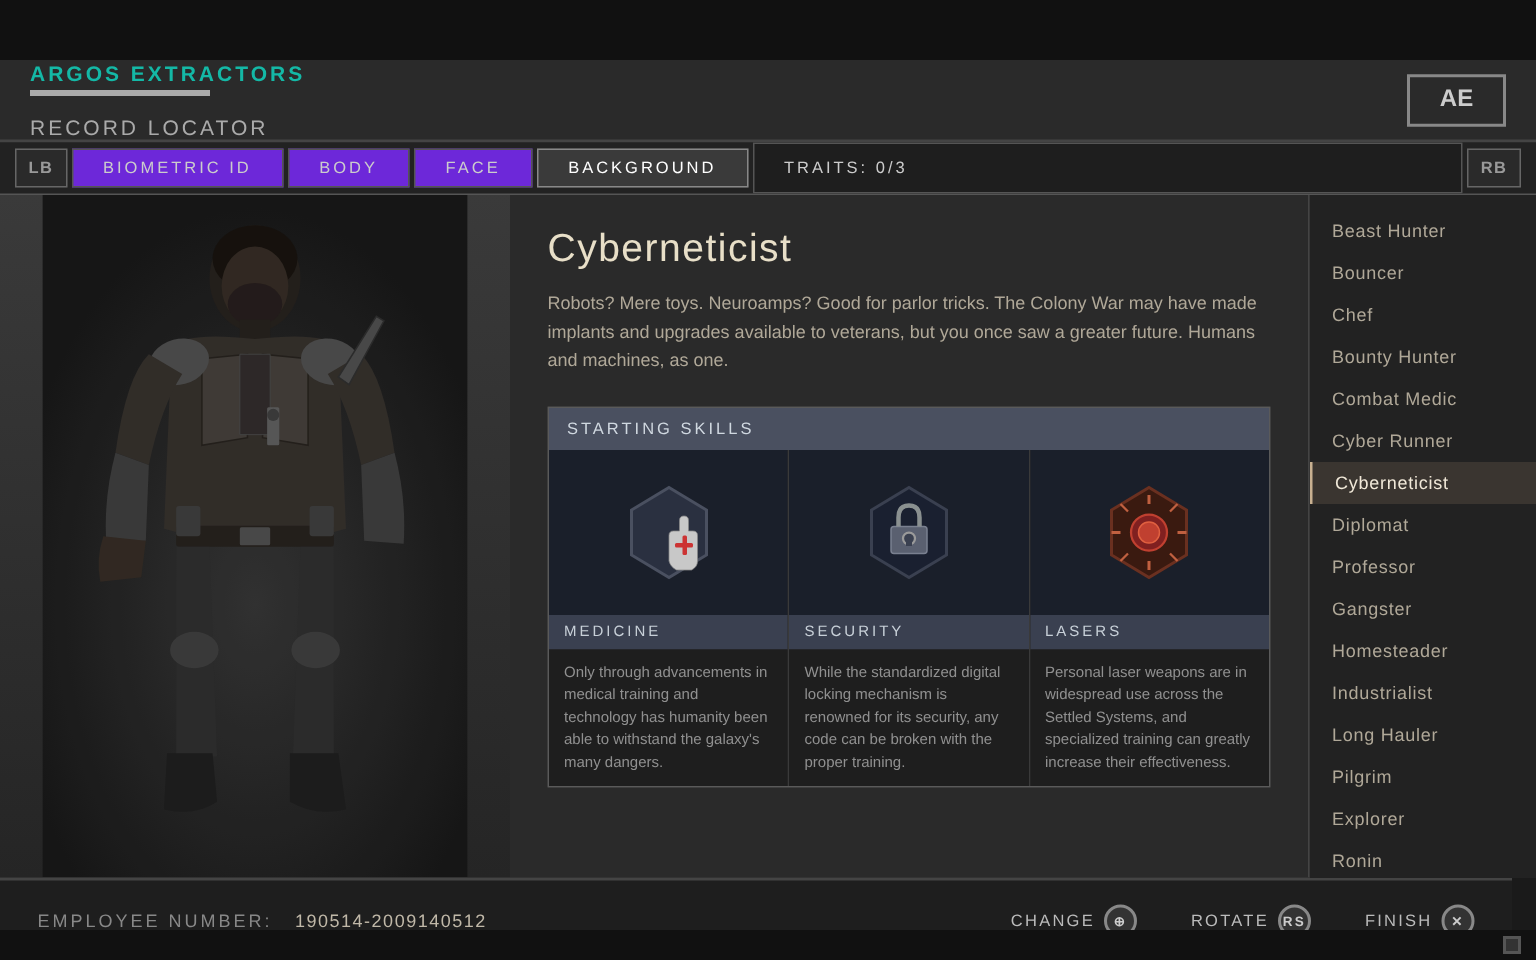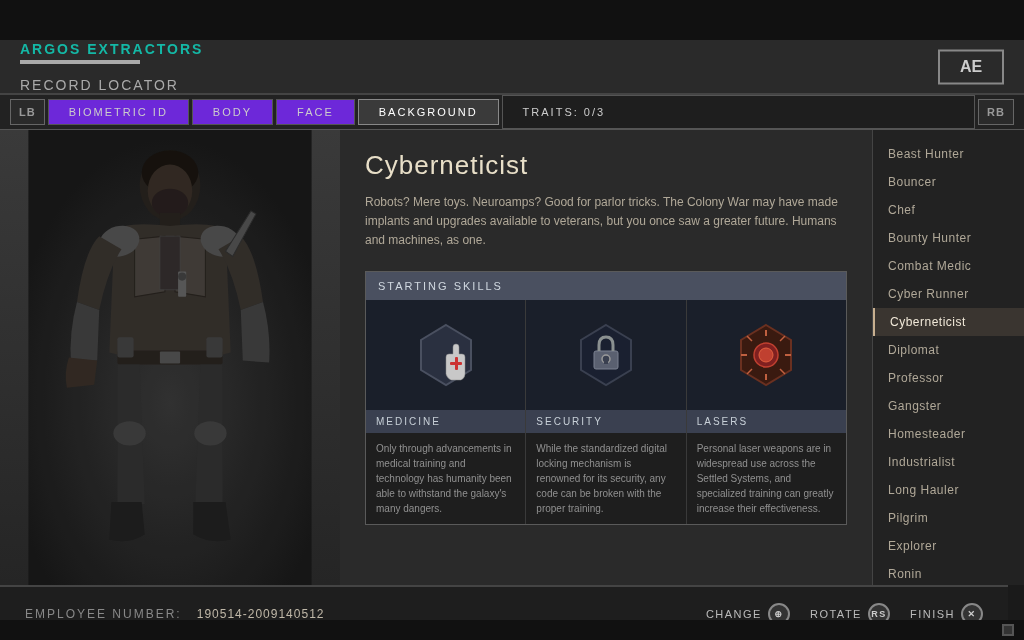--- a/index.html
+++ b/index.html
@@ -305,21 +305,21 @@
       color: #c0b8a8;
       font-size: 12px;
       margin-left: 15px;
       letter-spacing: 1px;
     }
 
     .bottom-actions {
       margin-left: auto;
       display: flex;
       align-items: center;
-      gap: 20px;
+      gap: 36px;
     }
 
     .action-btn {
       display: flex;
       align-items: center;
       gap: 6px;
       color: #bbb;
       font-size: 11px;
       letter-spacing: 1.5px;
       text-transform: uppercase;

